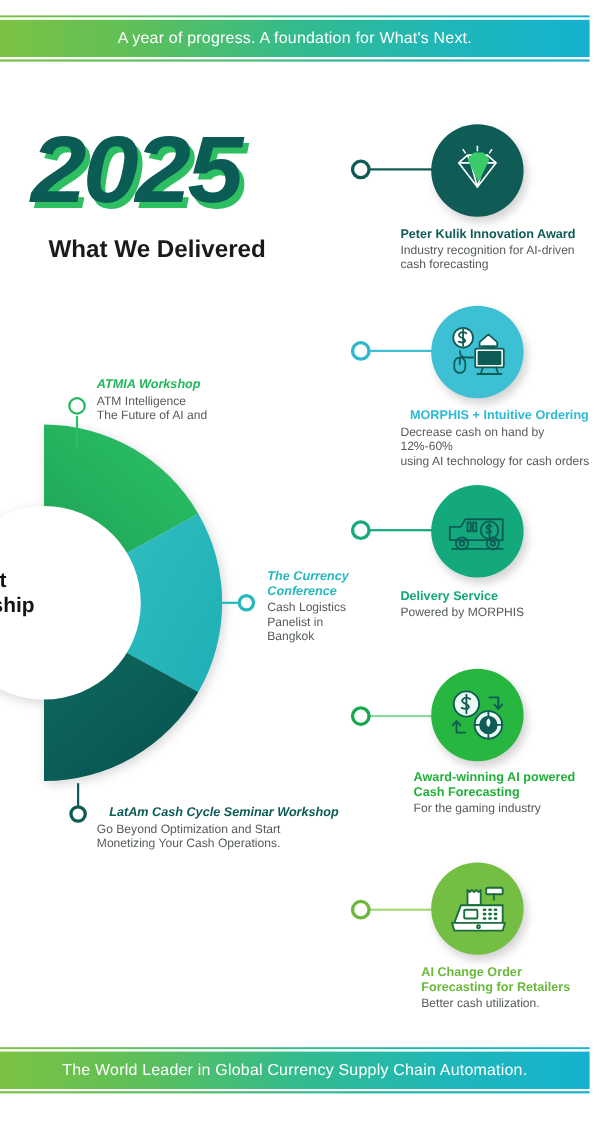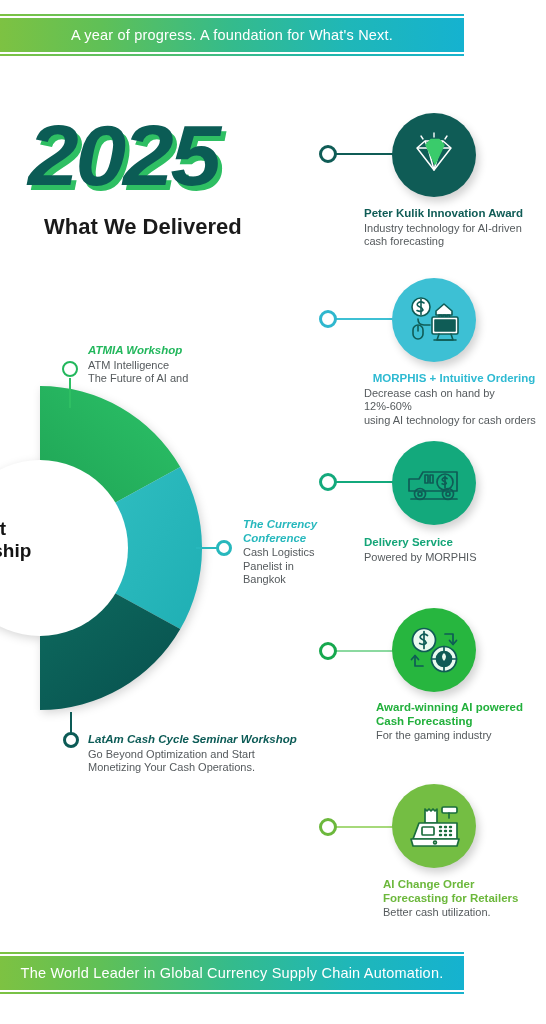--- a/index.html
+++ b/index.html
@@ -9,21 +9,21 @@
     font-family: "Liberation Sans", sans-serif;
     overflow: hidden;
   }
   #page {
     position: relative;
     width: 546px; height: 1024px;
     background: #ffffff;
   }
 
   
-  .banner-wrap { position: absolute; left: 0; width: 464px; }
+  .banner-wrap { position: absolute; left: 0; width: 536px; }
   .banner-rule-top, .banner-rule-bot {
     height: 2px; width: 100%;
     background: linear-gradient(90deg, #7DC242 0%, #4CBE72 38%, #21B6A8 68%, #17B3CE 100%);
   }
   .banner-gap { height: 2px; background: #ffffff; }
   .banner-bar {
     height: 34px; width: 100%;
     background: linear-gradient(90deg, #7DC242 0%, #5FC057 22%, #34BB8C 50%, #1FB7B8 75%, #15B2D0 100%);
     display: flex; align-items: center; justify-content: center;
   }
@@ -171,21 +171,21 @@
     <div class="lc-desc">
       <div>Cash Logistics</div>
       <div>Panelist in</div>
       <div>Bangkok</div>
     </div>
   </div>
 
   <div class="lc-stem" style="left:70px; top:712px; width:2px; height:28px; background:#0C5B56;"></div>
   <div class="lc-dot" style="left:63px; top:732px; width:16px; height:16px; border:3px solid #0C5B56;"></div>
   <div class="left-callout" style="left:88px; top:733px; width:220px;">
-    <div class="lc-title" style="color:#0C5B56;">LatAm Cash Cycle Seminar Workshop</div>
+    <div class="lc-title" style="color:#0C5B56;text-align:right;">LatAm Cash Cycle Seminar Workshop</div>
     <div class="lc-desc">
       <div>Go Beyond Optimization and Start</div>
       <div>Monetizing Your Cash Operations.</div>
     </div>
   </div>
 
   <svg id="timeline-axis" viewBox="0 0 4 676" preserveAspectRatio="none">
     <defs>
       <linearGradient id="axisGrad" x1="0" y1="0" x2="0" y2="1">
         <stop offset="0%" stop-color="#17A7B8"></stop>
@@ -213,21 +213,21 @@
       <g stroke="#ffffff" stroke-width="1.4" stroke-linecap="round">
         <line x1="26" y1="1" x2="26" y2="5"></line>
         <line x1="13" y1="4" x2="15" y2="7"></line>
         <line x1="39" y1="4" x2="37" y2="7"></line>
       </g>
     </svg>
   </div>
   <div class="tl-text" style="left:364px; top:207px;">
     <div class="tl-title" style="color:#0F5C56;">Peter Kulik Innovation Award</div>
     <div class="tl-desc">
-      <div>Industry technology for AI-driven</div>
+      <div>Industry recognition for AI-driven</div>
       <div>cash forecasting</div>
     </div>
   </div>
 
   <div class="tl-connector" style="left:336px; top:318px; width:58px; background:#3DC0D4;"></div>
   <div class="tl-dot" style="top:310px; border:3px solid #2FB7CE;"></div>
   <div class="tl-badge" style="left:392px; top:278px; width:84px; height:84px; background:#3DC0D4;">
     <svg width="56" height="50" viewBox="0 0 56 50">
       <g stroke="#0F5C56" stroke-width="1.6" fill="none" stroke-linejoin="round" stroke-linecap="round">
         <circle cx="15" cy="12" r="9" fill="#ffffff"></circle>

